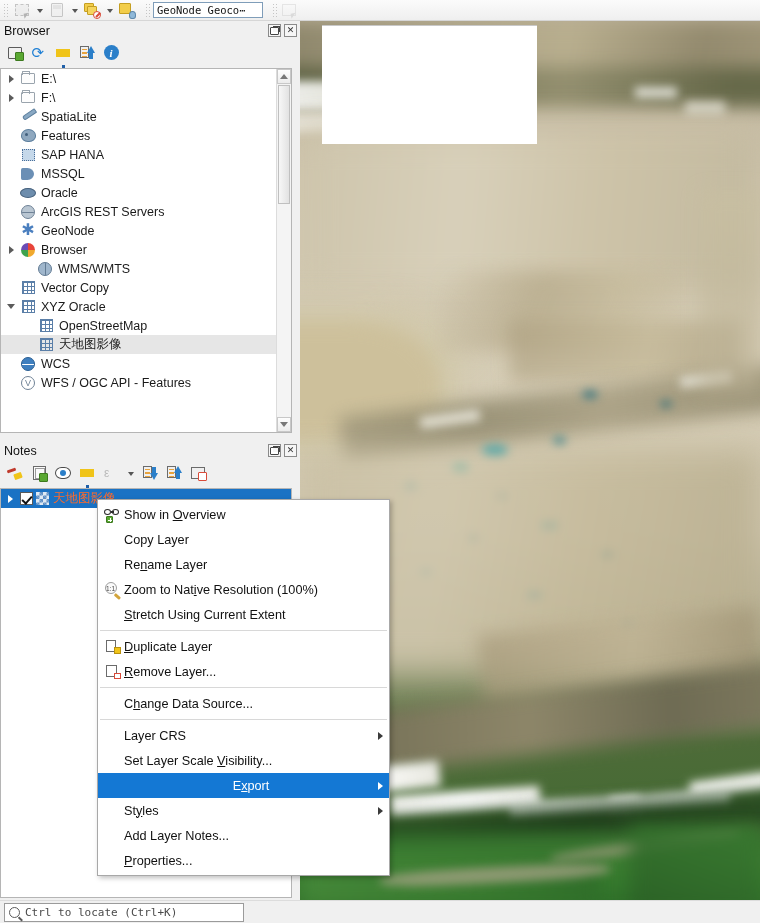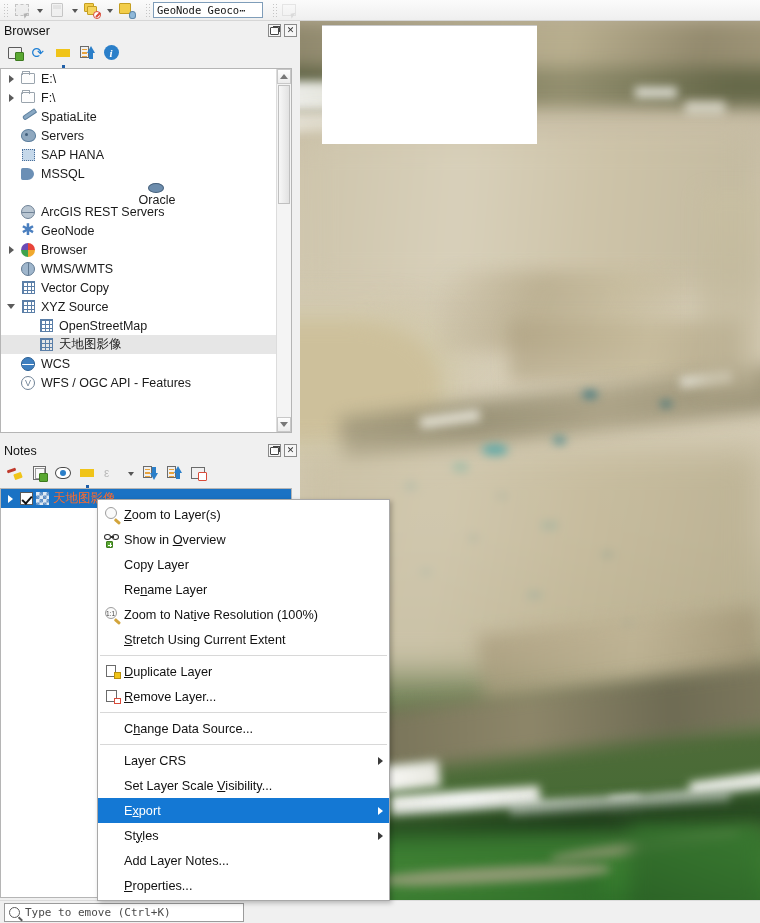--- a/index.html
+++ b/index.html
@@ -278,21 +278,21 @@
   #ctx {
     position: absolute; left: 97px; top: 499px; width: 293px;
     background: #ffffff; border: 1px solid #a8a8a8;
     box-shadow: 2px 2px 5px rgba(0,0,0,.25);
     padding: 2px 0; z-index: 50;
   }
   .mi {
     height: 25px; display: flex; align-items: center;
     padding: 0 6px 0 4px; font-size: 12.7px; color: #111; position: relative;
   }
-  .mi.hl { background: #1478d4; color: #fff; }
+  .mi.hl { background: #1478d4; color: #fff; text-align: center; }
   .mi-ic { width: 22px; display:flex; align-items:center; justify-content:center; flex:0 0 22px; }
   .mi-lbl { flex: 1; white-space: nowrap; }
   .mi-lbl u { text-decoration: underline; }
   .mi-arrow {
     width: 0; height: 0; border-top: 4px solid transparent;
     border-bottom: 4px solid transparent; border-left: 5px solid #3a3a3a;
   }
   .mi.hl .mi-arrow { border-left-color: #fff; }
   .msep { height: 1px; background: #d8d8d8; margin: 3px 2px; }
 
@@ -505,37 +505,37 @@
             <span class="t-ic">
               <span class="i-spatialite"></span>
             </span>
             <span class="t-lbl">SpatiaLite</span>
           </div>
           <div class="tree-row" style="padding-left: 3px;">
             <span class="tw"></span>
             <span class="t-ic">
               <span class="i-postgis"></span>
             </span>
-            <span class="t-lbl">Servers</span>
+            <span class="t-lbl">Features</span>
           </div>
           <div class="tree-row" style="padding-left: 3px;">
             <span class="tw"></span>
             <span class="t-ic">
               <span class="i-hana"></span>
             </span>
             <span class="t-lbl">SAP HANA</span>
           </div>
           <div class="tree-row" style="padding-left: 3px;">
             <span class="tw"></span>
             <span class="t-ic">
               <span class="i-mssql"></span>
             </span>
             <span class="t-lbl">MSSQL</span>
           </div>
-          <div class="tree-row" style="padding-left: 19px; flex-direction: column;">
+          <div class="tree-row" style="padding-left: 3px;">
             <span class="tw"></span>
             <span class="t-ic">
               <span class="i-oracle"></span>
             </span>
             <span class="t-lbl">Oracle</span>
           </div>
           <div class="tree-row" style="padding-left: 3px;">
             <span class="tw"></span>
             <span class="t-ic">
               <span class="i-arcgis"></span>
@@ -551,42 +551,42 @@
           </div>
           <div class="tree-row" style="padding-left: 3px;">
             <span class="tw">
               <i></i>
             </span>
             <span class="t-ic">
               <span class="i-maptiler"></span>
             </span>
             <span class="t-lbl">Browser</span>
           </div>
-          <div class="tree-row" style="padding-left: 3px;">
+          <div class="tree-row" style="padding-left: 10px; margin-left: 10px;">
             <span class="tw"></span>
             <span class="t-ic">
               <span class="i-wms"></span>
             </span>
             <span class="t-lbl">WMS/WMTS</span>
           </div>
           <div class="tree-row" style="padding-left: 3px;">
             <span class="tw"></span>
             <span class="t-ic">
               <span class="i-grid"></span>
             </span>
             <span class="t-lbl">Vector Copy</span>
           </div>
           <div class="tree-row" style="padding-left: 3px;">
             <span class="tw open">
               <i></i>
             </span>
             <span class="t-ic">
               <span class="i-grid"></span>
             </span>
-            <span class="t-lbl">XYZ Source</span>
+            <span class="t-lbl">XYZ Oracle</span>
           </div>
           <div class="tree-row" style="padding-left: 21px;">
             <span class="tw"></span>
             <span class="t-ic">
               <span class="i-grid"></span>
             </span>
             <span class="t-lbl">OpenStreetMap</span>
           </div>
           <div class="tree-row sel" style="padding-left: 21px;">
             <span class="tw"></span>
@@ -681,29 +681,20 @@
           </span>
         <span class="lchk"></span>
         <span class="l-ic"></span>
         <span class="l-name">天地图影像</span>
       </div>
     </div>
   </div>
 
   <div id="ctx">
     <div id="ctx-items">
-        <div class="mi">
-          <span class="mi-ic">
-            <span class="ic-zoomlayer">
-              <span class="lens"></span>
-              <span class="hdl"></span>
-            </span>
-          </span>
-          <span class="mi-lbl"><u>Z</u>oom to Layer(s)</span>
-        </div>
         <div class="mi">
           <span class="mi-ic">
             <span class="ic-glasses">
               <span class="l"></span>
               <span class="r"></span>
               <span class="br"></span>
               <span class="plus"></span>
             </span>
           </span>
           <span class="mi-lbl">Show in <u>O</u>verview</span>
@@ -780,17 +771,17 @@
         <div class="mi">
           <span class="mi-ic"></span>
           <span class="mi-lbl"><u>P</u>roperties...</span>
         </div>
       </div>
   </div>
 
   <div id="statusbar">
     <div id="locator">
       <span class="ic-search"></span>
-      <span class="ph">Type to emove (Ctrl+K)</span>
+      <span class="ph">Ctrl to locate (Ctrl+K)</span>
     </div>
   </div>
 
 </div>
 
 </body></html>

